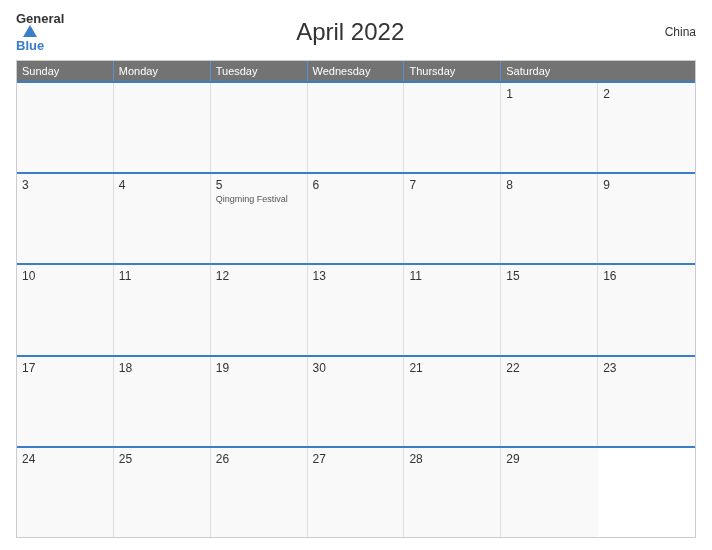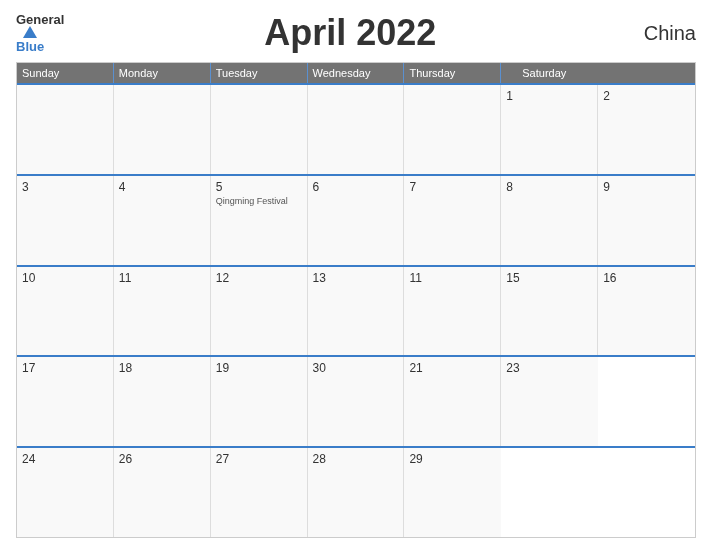--- a/index.html
+++ b/index.html
@@ -57,29 +57,29 @@
     }
 
     .logo-blue-text {
       font-size: 13px;
       font-weight: bold;
       color: #3a7dc9;
       line-height: 1;
     }
 
     .title {
-      font-size: 36px;
-      color: #333;
-      font-weight: bold;
+      font-size: 24px;
+      color: #333;
+      font-weight: normal;
       text-align: center;
       flex: 1;
     }
 
     .country {
-      font-size: 20px;
+      font-size: 12px;
       color: #333;
       min-width: 60px;
       text-align: right;
     }
 
     
     .calendar {
       flex: 1;
       display: flex;
       flex-direction: column;
@@ -95,21 +95,20 @@
     .day-header {
       color: #fff;
       font-size: 11px;
       padding: 4px 5px;
       text-align: left;
       border-right: 1px solid #5a90d0;
     }
 
     .day-header:last-child {
       border-right: none;
-      margin-left: 16px;
     }
 
     .weeks {
       flex: 1;
       display: flex;
       flex-direction: column;
     }
 
     .week-row {
       flex: 1;
@@ -253,27 +252,33 @@
         <div class="day-cell">
           <span class="day-num">19</span>
         </div>
         <div class="day-cell">
           <span class="day-num">30</span>
         </div>
         <div class="day-cell">
           <span class="day-num">21</span>
         </div>
         <div class="day-cell">
+          <span class="day-num">22</span>
+        </div>
+        <div class="day-cell">
           <span class="day-num">23</span>
         </div>
       </div>
 
       <div class="week-row">
         <div class="day-cell">
           <span class="day-num">24</span>
+        </div>
+        <div class="day-cell">
+          <span class="day-num">25</span>
         </div>
         <div class="day-cell">
           <span class="day-num">26</span>
         </div>
         <div class="day-cell">
           <span class="day-num">27</span>
         </div>
         <div class="day-cell">
           <span class="day-num">28</span>
         </div>

